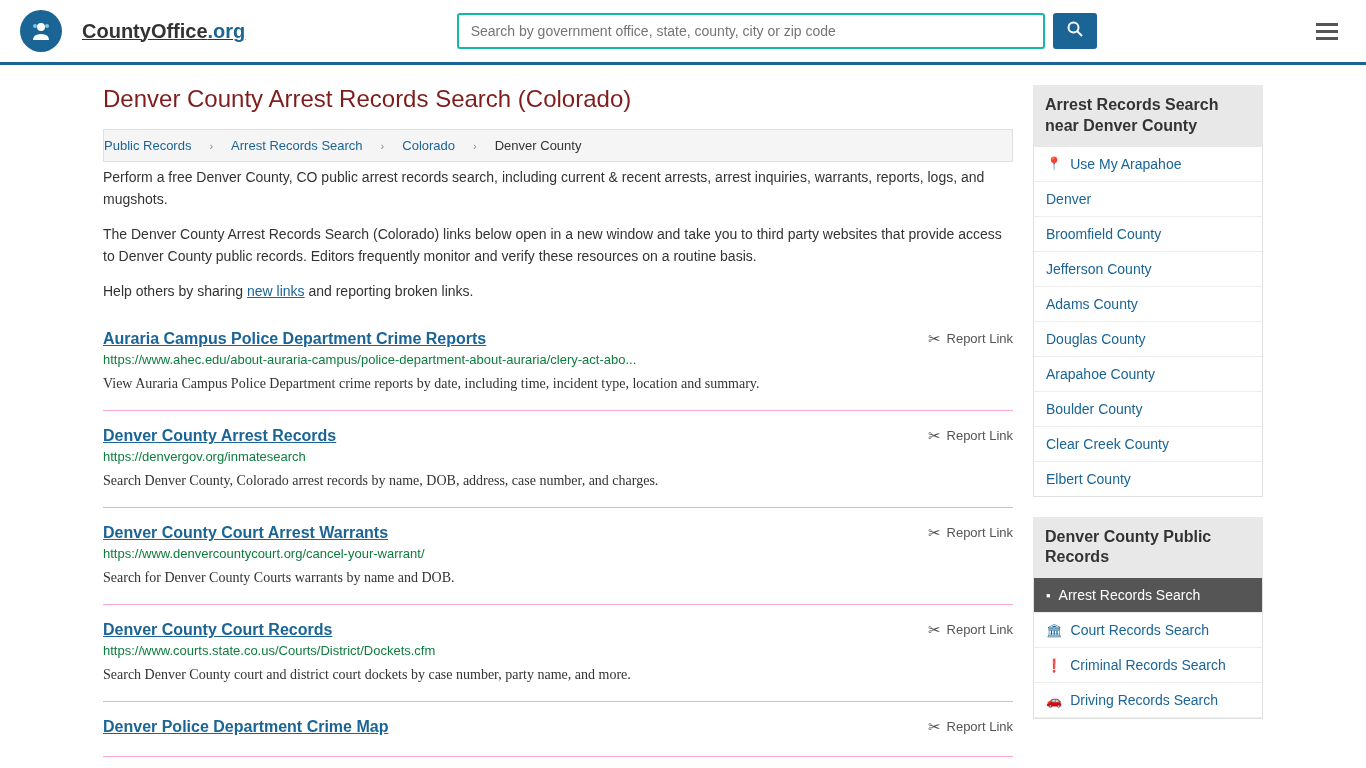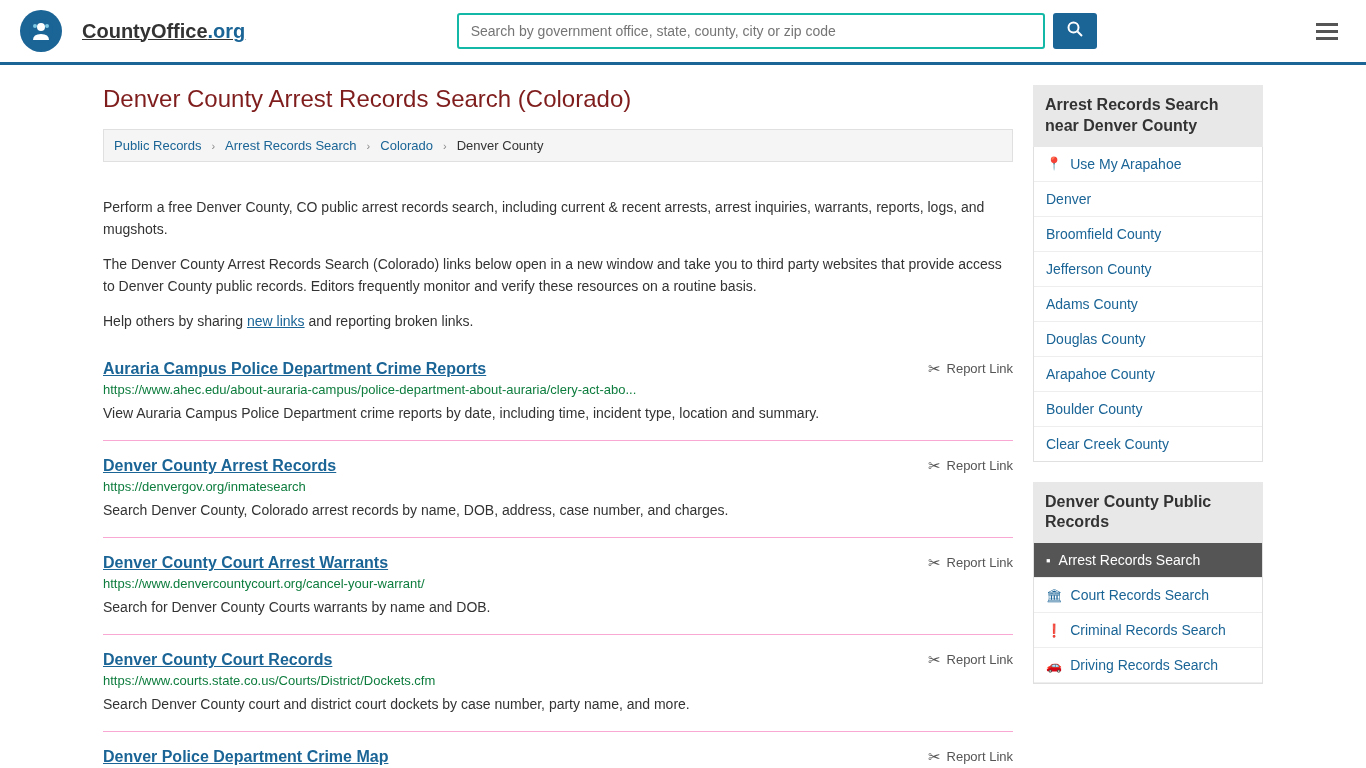--- a/index.html
+++ b/index.html
@@ -95,26 +95,26 @@
       font-size: 24px;
       font-weight: normal;
       color: #7f1d1d;
       margin-bottom: 16px;
     }
 
     
     #breadcrumb {
       background: #f5f5f5;
       border: 1px solid #e0e0e0;
-      padding: 8px 10px;
+      padding: 8px 0;
       font-size: 13px;
-      margin-bottom: 34px;
-      display: flex;
-      align-items: center;
-      gap: 10px;
+      margin-bottom: 4px;
+      display: flex;
+      align-items: center;
+      gap: 18px;
       flex-wrap: wrap;
     }
     #breadcrumb a { color: #1a6496; text-decoration: none; }
     .bc-sep { color: #888; font-size: 11px; }
 
     
     .description { margin-bottom: 12px; font-size: 14px; line-height: 1.6; color: #333; }
     .description a { color: #1a6496; }
 
     
@@ -149,20 +149,21 @@
     .report-icon { font-size: 15px; }
     .result-url {
       color: #0d7c3d;
       font-size: 13px;
       margin-bottom: 6px;
     }
     .result-desc {
       font-size: 14px;
       color: #333;
       line-height: 1.5;
+      font-family: Liberation Serif, serif;
     }
 
     
     #sidebar {
       width: 230px;
       flex-shrink: 0;
     }
 
     .sidebar-section {
       margin-bottom: 20px;
@@ -360,20 +361,23 @@
         </a>
         <a class="sidebar-link" href="#">
           <span>Arapahoe County</span>
         </a>
         <a class="sidebar-link" href="#">
           <span>Boulder County</span>
         </a>
         <a class="sidebar-link" href="#">
           <span>Clear Creek County</span>
         </a>
+        <a class="sidebar-link" href="#">
+          <span>Elbert County</span>
+        </a>
       </div>
     </div>
 
     <div class="sidebar-section">
       <div class="sidebar-header">
         <span>Denver County Public Records</span>
       </div>
       <div class="sidebar-content">
         <div class="public-records-item active">
           <span class="pr-icon">▪</span>

